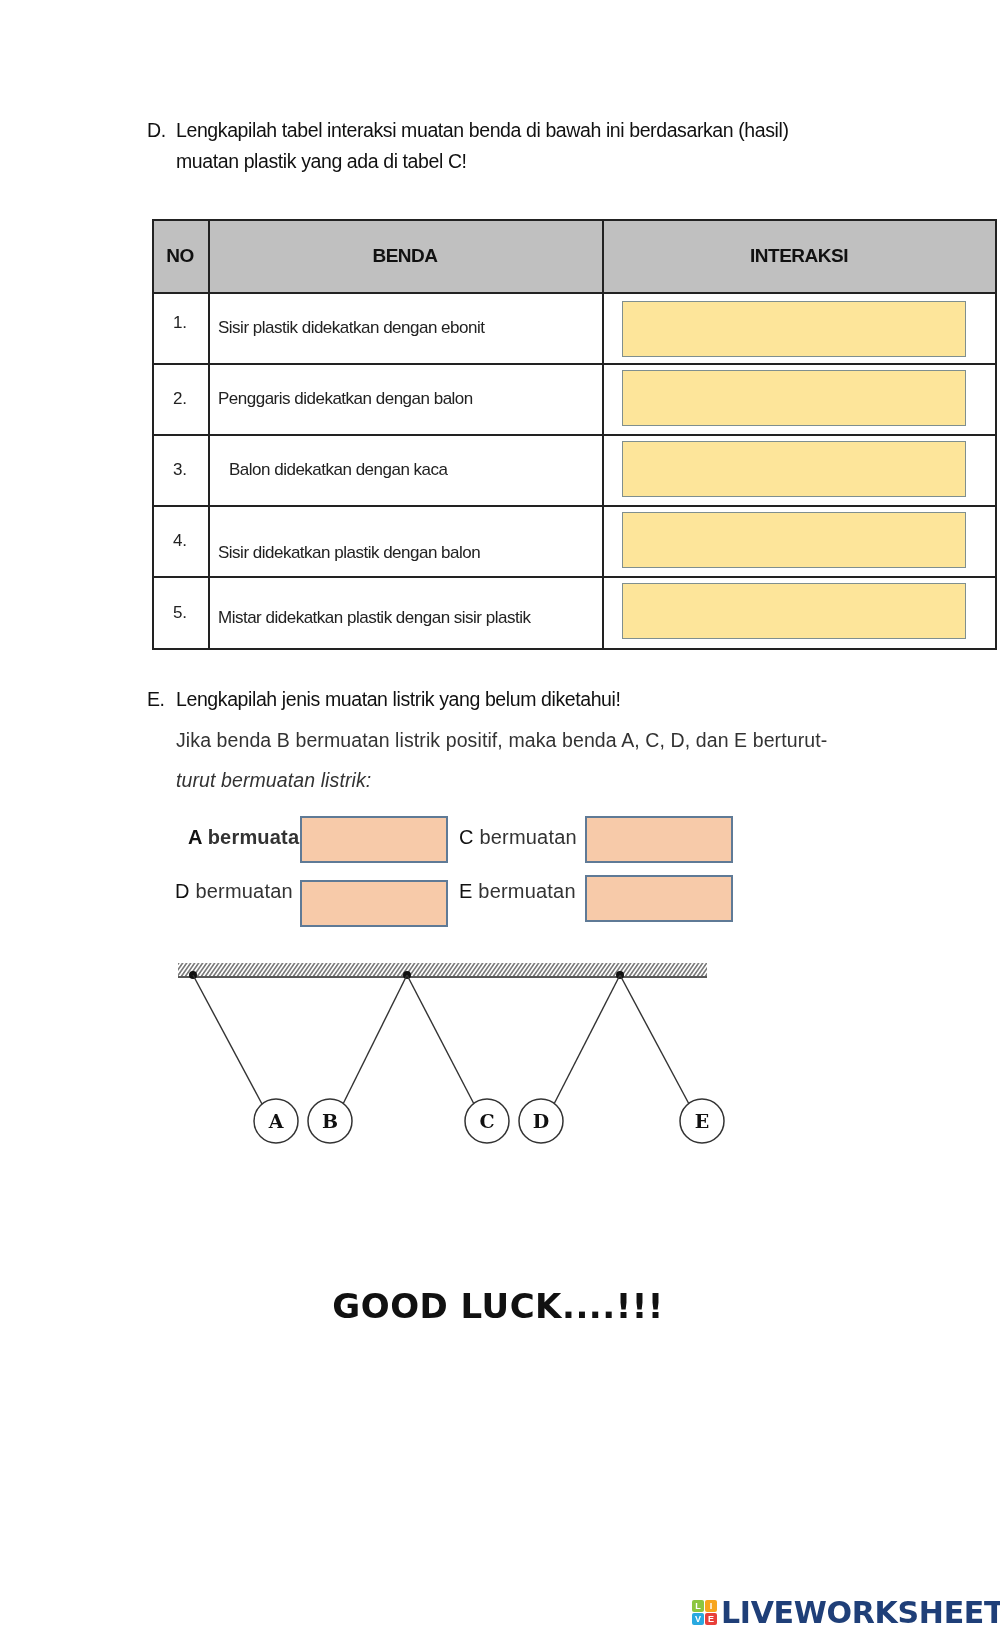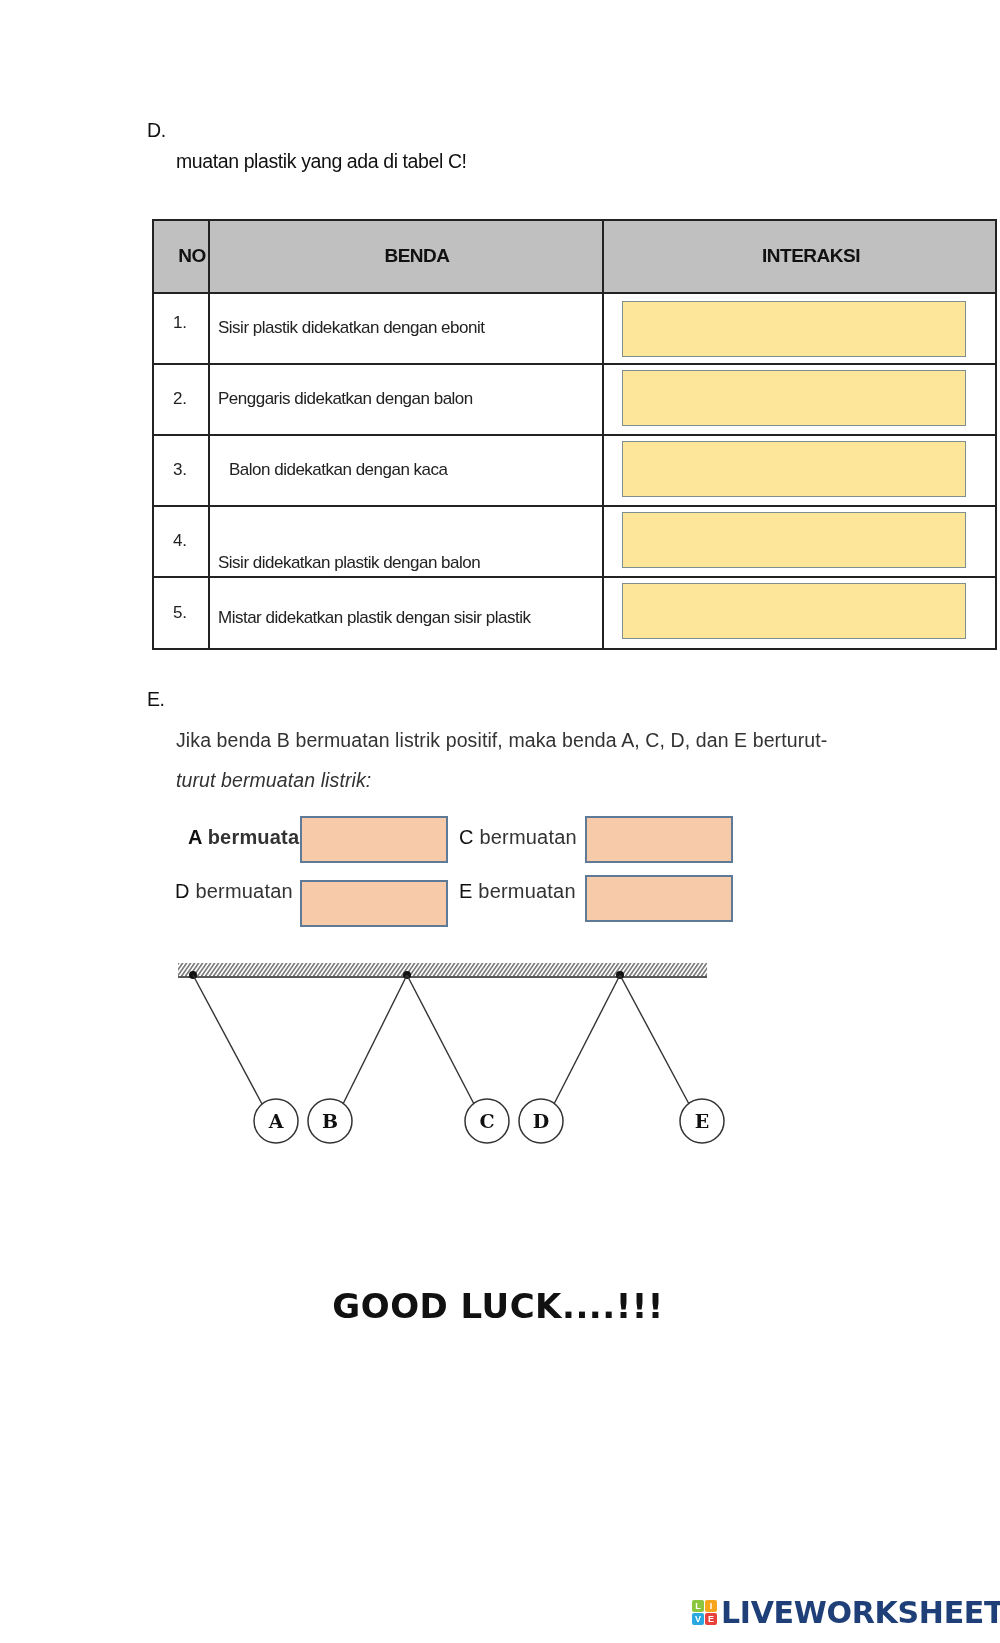--- a/index.html
+++ b/index.html
@@ -10,21 +10,21 @@
     .heading .marker { position: absolute; left: 0; }
     .heading .txt { position: absolute; left: 29px; }
     .para { font-size: 19.5px; white-space: nowrap; color: #333; letter-spacing: 0.1px; }
 
     
     .tbl { left: 152px; top: 219px; width: 844px; height: 431px; }
     .tbl .hdr { position: absolute; left: 0; top: 0; width: 844px; height: 74px; background: #c0c0c0; }
     .tbl .vline { position: absolute; width: 1.5px; background: #222; }
     .tbl .hline { position: absolute; height: 1.5px; background: #222; left: 0; width: 845px; }
     .tbl .hcell { position: absolute; top: 0; height: 74px; display: flex; align-items: center; justify-content: center;
-                  font-weight: bold; font-size: 19px; letter-spacing: -0.5px; color: #111; padding-left: 12px; }
+                  font-weight: bold; font-size: 19px; letter-spacing: -0.5px; color: #111; }
     .tbl .numcell { position: absolute; left: 0; width: 56px; display: flex; align-items: center; justify-content: center;
                     font-size: 17px; color: #222; }
     .tbl .bendacell { position: absolute; left: 66px; display: flex; align-items: center;
                       font-size: 17px; letter-spacing: -0.5px; color: #222; white-space: nowrap; }
     .tbl .ansbox { position: absolute; left: 470px; width: 344px; height: 56px; background: #fde59a;
                    border: 1.5px solid #7f8f8f; box-sizing: border-box; }
 
     
     .chg-label { font-size: 20px; color: #333; white-space: nowrap; letter-spacing: 0.2px; }
     .chg-label .ltr { color: #111; }
@@ -38,20 +38,21 @@
     .logo { left: 692px; top: 1596px; height: 32px; display: flex; align-items: center; }
     .logo .blocks { display: grid; grid-template-columns: 12px 12px; grid-template-rows: 12px 12px; gap: 1px; margin-right: 4px; }
     .logo .blk { font-size: 9px; font-weight: bold; color: #fff; display: flex; align-items: center; justify-content: center; border-radius: 2px; }
     .logo .word { font-size: 30px; font-weight: bold; color: #1f3f78; letter-spacing: -0.3px; font-family: "DejaVu Sans", sans-serif; }
   </style>
 </head>
 <body>
 
 <div class="abs heading" style="left:147px; top:119px; width:820px; height:60px;">
   <span class="marker" style="top:0;">D.</span>
+  <span class="txt" style="top:0;">Lengkapilah tabel interaksi muatan benda di bawah ini berdasarkan (hasil)</span>
   <span class="txt" style="top:31px;">muatan plastik yang ada di tabel C!</span>
 </div>
 
 <div class="abs tbl">
   <div class="hdr"></div>
   <div class="hcell" style="left:0; width:56px;">NO</div>
   <div class="hcell" style="left:56px; width:394px;">BENDA</div>
   <div class="hcell" style="left:450px; width:394px;">INTERAKSI</div>
 
   <div class="hline" style="top:0;"></div>
@@ -76,32 +77,33 @@
     <div class="bendacell" style="top:145px; height:70px;">Penggaris didekatkan dengan balon</div>
     <div class="ansbox" style="top:151px;"></div>
   </div>
   <div>
     <div class="numcell" style="top:216px; height:70px;">3.</div>
     <div class="bendacell" style="top:216px; height:70px;margin-left:11px;">Balon didekatkan dengan kaca</div>
     <div class="ansbox" style="top:222px;"></div>
   </div>
   <div>
     <div class="numcell" style="top:287px; height:70px;">4.</div>
-    <div class="bendacell" style="top:299px; height:90px;">Sisir didekatkan plastik dengan balon</div>
+    <div class="bendacell" style="top:289px; height:90px;">Sisir didekatkan plastik dengan balon</div>
     <div class="ansbox" style="top:293px;"></div>
   </div>
   <div>
     <div class="numcell" style="top:358px; height:71px;">5.</div>
     <div class="bendacell" style="top:358px; height:81px;">Mistar didekatkan plastik dengan sisir plastik</div>
     <div class="ansbox" style="top:364px;"></div>
   </div>
 </div>
 
 <div class="abs heading" style="left:147px; top:688px; width:820px; height:28px;">
   <span class="marker" style="top:0;">E.</span>
+  <span class="txt" style="top:0;">Lengkapilah jenis muatan listrik yang belum diketahui!</span>
 </div>
 <div class="abs para" style="left:176px; top:729px;">Jika benda B bermuatan listrik positif, maka benda A, C, D, dan E berturut-</div>
 <div class="abs para" style="left:176px; top:769px;font-style:italic;">turut bermuatan listrik:</div>
 
 <div class="abs chg-label" style="left:188px; top:826px;font-weight:bold;">
   <span class="ltr">A</span><span> bermuatan</span>
 </div>
 <div class="abs chg-box" style="left:300px; top:816px;"></div>
 
 <div class="abs chg-label" style="left:459px; top:826px;">

